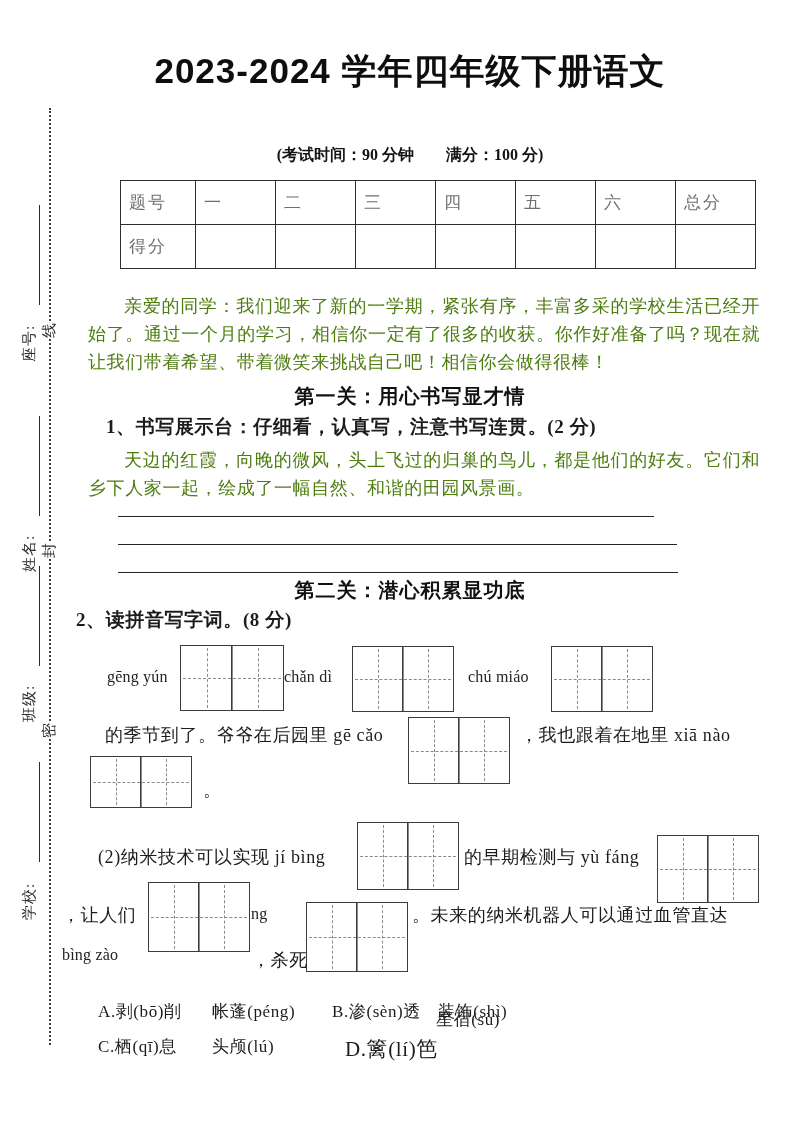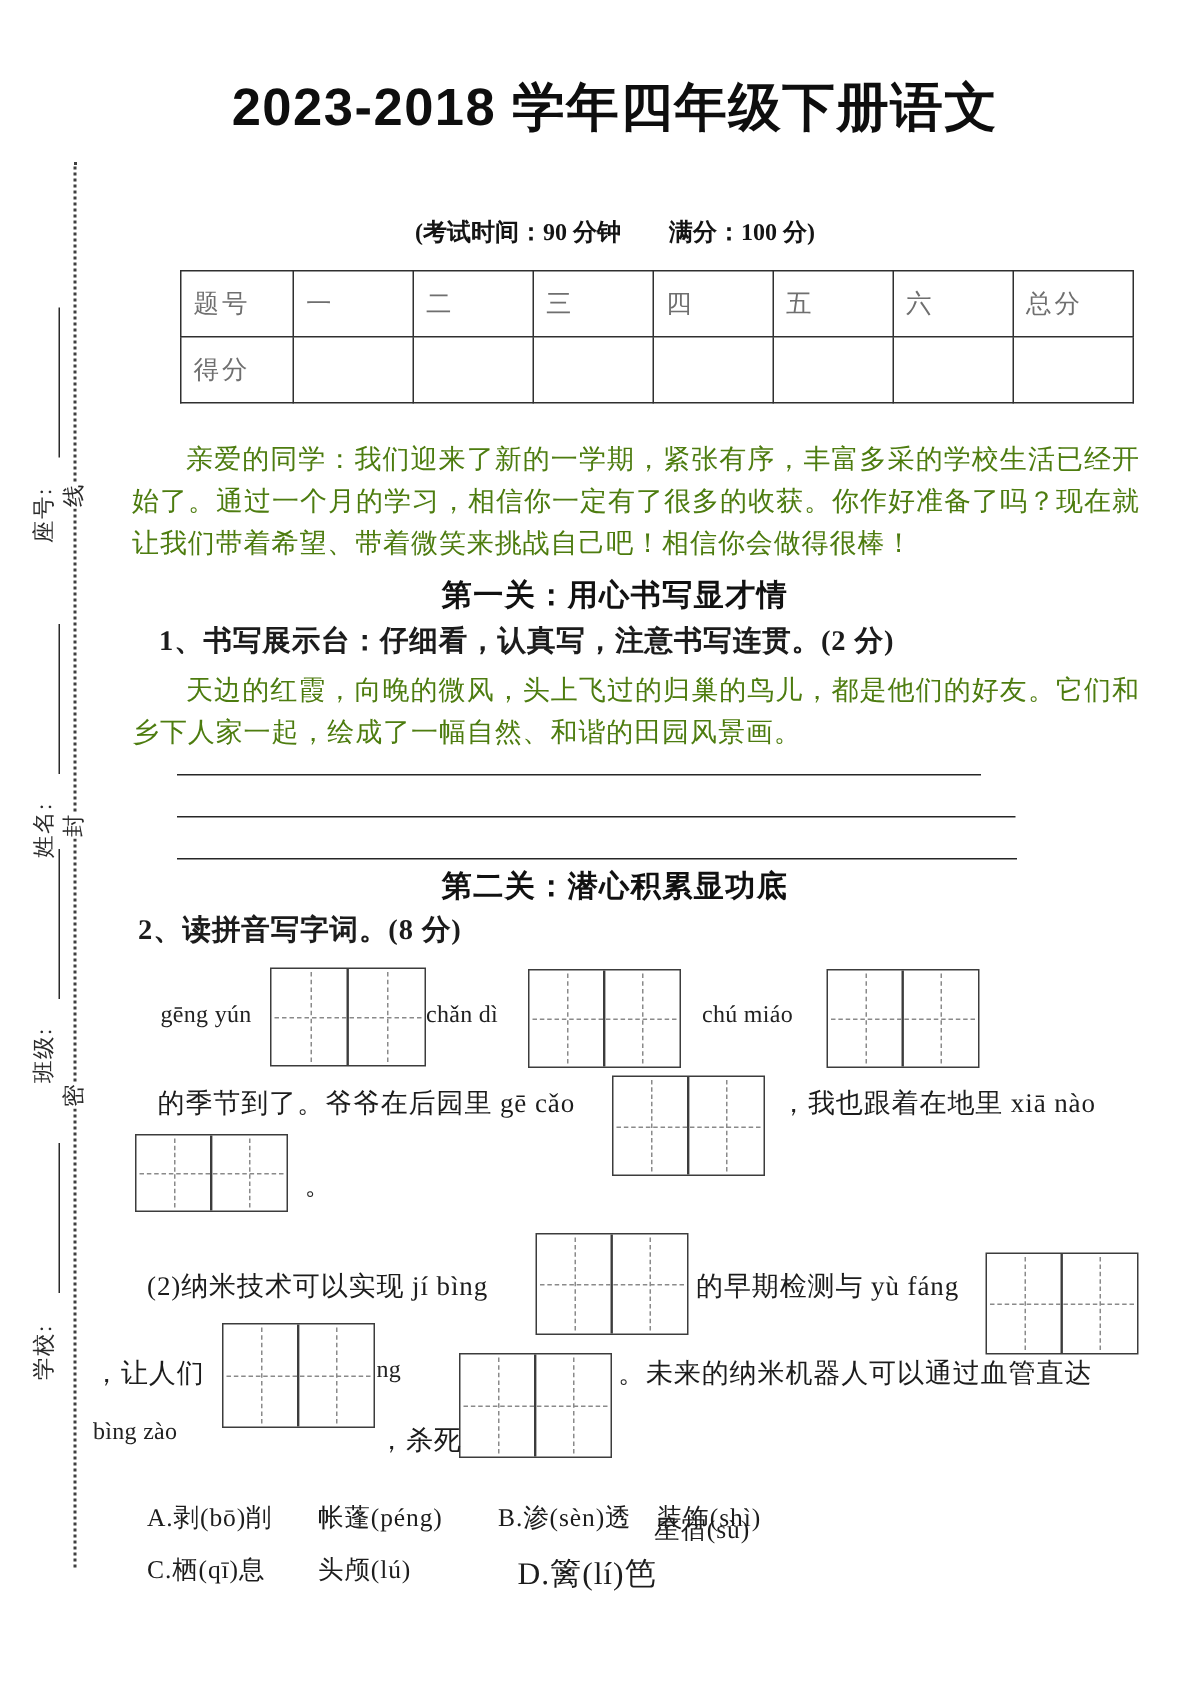--- a/index.html
+++ b/index.html
@@ -80,21 +80,21 @@
   <div class="seal-blank" style="top:205px;"></div>
   <div class="seal-blank" style="top:416px;"></div>
   <div class="seal-blank" style="top:566px;"></div>
   <div class="seal-blank" style="top:762px;"></div>
 
   <div class="seal-label" style="top:362px;">座号:</div>
   <div class="seal-label" style="top:572px;">姓名:</div>
   <div class="seal-label" style="top:722px;">班级:</div>
   <div class="seal-label" style="top:920px;">学校:</div>
 
-  <div class="title">2023-2018 学年四年级下册语文</div>
+  <div class="title">2023-2024 学年四年级下册语文</div>
   <div class="exam-info">(考试时间：90 分钟　　满分：100 分)</div>
 
   <table class="score">
     <tbody>
         <tr>
       <td class="first">题号</td>
       <td>一</td>
       <td>二</td>
       <td>三</td>
       <td>四</td>
@@ -119,21 +119,21 @@
 
   <div class="sec-heading" style="top:383px;">第一关：用心书写显才情</div>
   <div class="inline-txt bold" style="left:106px;top:414px;font-size:19px;">1、书写展示台：仔细看，认真写，注意书写连贯。(2 分)</div>
   <div class="para indent" style="left:88px;top:446px;width:672px;">天边的红霞，向晚的微风，头上飞过的归巢的鸟儿，都是他们的好友。它们和乡下人家一起，绘成了一幅自然、和谐的田园风景画。</div>
 
   <div class="wline" style="left:118px;top:516px;width:536px;"></div>
   <div class="wline" style="left:118px;top:544px;width:559px;"></div>
   <div class="wline" style="left:118px;top:572px;width:560px;"></div>
 
   <div class="sec-heading" style="top:577px;">第二关：潜心积累显功底</div>
-  <div class="inline-txt bold" style="left:92px;top:607px;font-size:19px;">2、读拼音写字词。(8 分)</div>
+  <div class="inline-txt bold" style="left:76px;top:607px;font-size:19px;">2、读拼音写字词。(8 分)</div>
 
   <span class="pinyin" style="left:107px;top:668px;">gēng yún</span>
   <div class="gbox" style="left:180px;top:645px;width:102px;height:64px;">
     <div class="hd"></div>
     <div class="vd v1"></div>
     <div class="vd v2"></div>
   </div>
   <span class="pinyin" style="left:284px;top:668px;">chǎn dì</span>
   <div class="gbox" style="left:352px;top:646px;width:100px;height:64px;">
     <div class="hd"></div>

